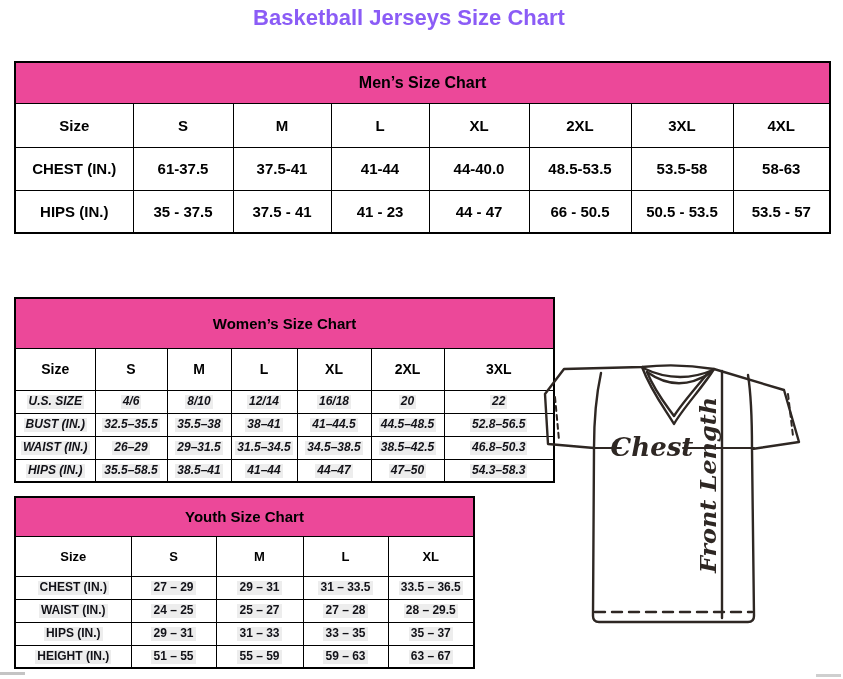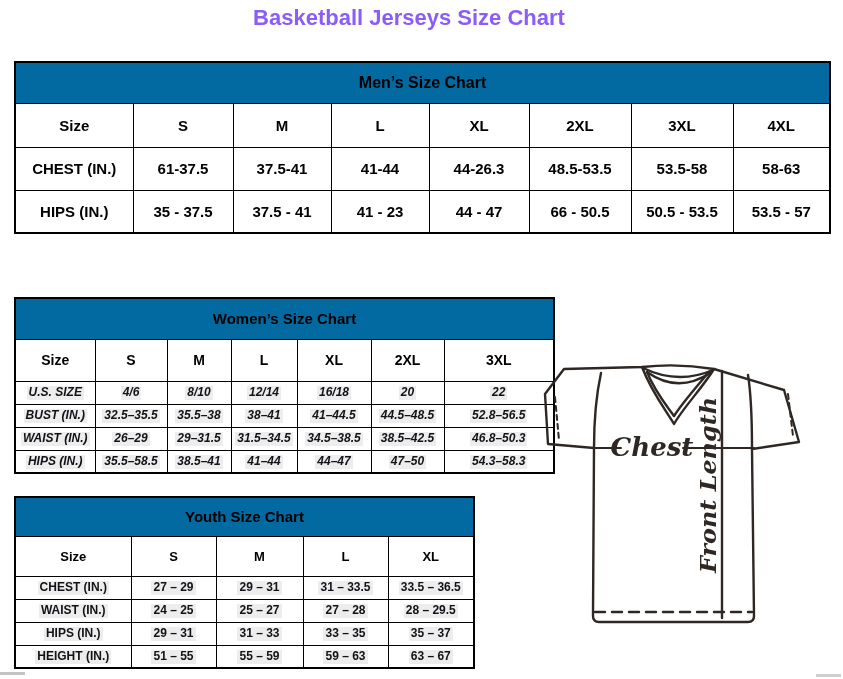--- a/index.html
+++ b/index.html
@@ -12,29 +12,29 @@
     font-size:22px;font-weight:bold;color:#8b5cf6;letter-spacing:0px;
   }
   table{
     position:absolute;border-collapse:collapse;table-layout:fixed;
     background:#fff;border:2px solid #000;
   }
   td,th{
     border:1px solid #000;text-align:center;vertical-align:middle;
     padding:0;font-weight:bold;color:#000;overflow:hidden;white-space:nowrap;
   }
-  .chart-title-cell{background:#0369a1;font-size:16px;}
+  .chart-title-cell{background:#ec4899;font-size:16px;}
   
   #mens-table{left:14px;top:61px;width:815px;}
   #mens-table .title-row{height:41px;}
   #mens-table .size-row{height:44px;font-size:15px;}
   #mens-table .data-row{height:43px;font-size:15px;}
   
   #womens-table{left:14px;top:297px;width:539px;}
-  #womens-table .title-row{height:41px;}
+  #womens-table .title-row{height:50px;}
   #womens-table .size-row{height:42px;font-size:14px;}
   #womens-table .data-row{height:23px;font-size:12px;font-style:italic;}
   #womens-table .chart-title-cell{font-size:15px;}
   
   #youth-table{left:14px;top:496px;width:459px;border-radius:11px;}
   #youth-table .title-row{height:39px;}
   #youth-table .size-row{height:40px;font-size:13px;}
   #youth-table .data-row{height:23px;font-size:12px;}
   #youth-table .chart-title-cell{font-size:15px;}
   .hl{
@@ -74,21 +74,21 @@
     <td>XL</td>
     <td>2XL</td>
     <td>3XL</td>
     <td>4XL</td>
   </tr>
   <tr class="data-row">
     <td>CHEST (IN.)</td>
     <td>61-37.5</td>
     <td>37.5-41</td>
     <td>41-44</td>
-    <td>44-26.3</td>
+    <td>44-40.0</td>
     <td>48.5-53.5</td>
     <td>53.5-58</td>
     <td>58-63</td>
   </tr>
   <tr class="data-row">
     <td>HIPS (IN.)</td>
     <td>35 - 37.5</td>
     <td>37.5 - 41</td>
     <td>41 - 23</td>
     <td>44 - 47</td>

